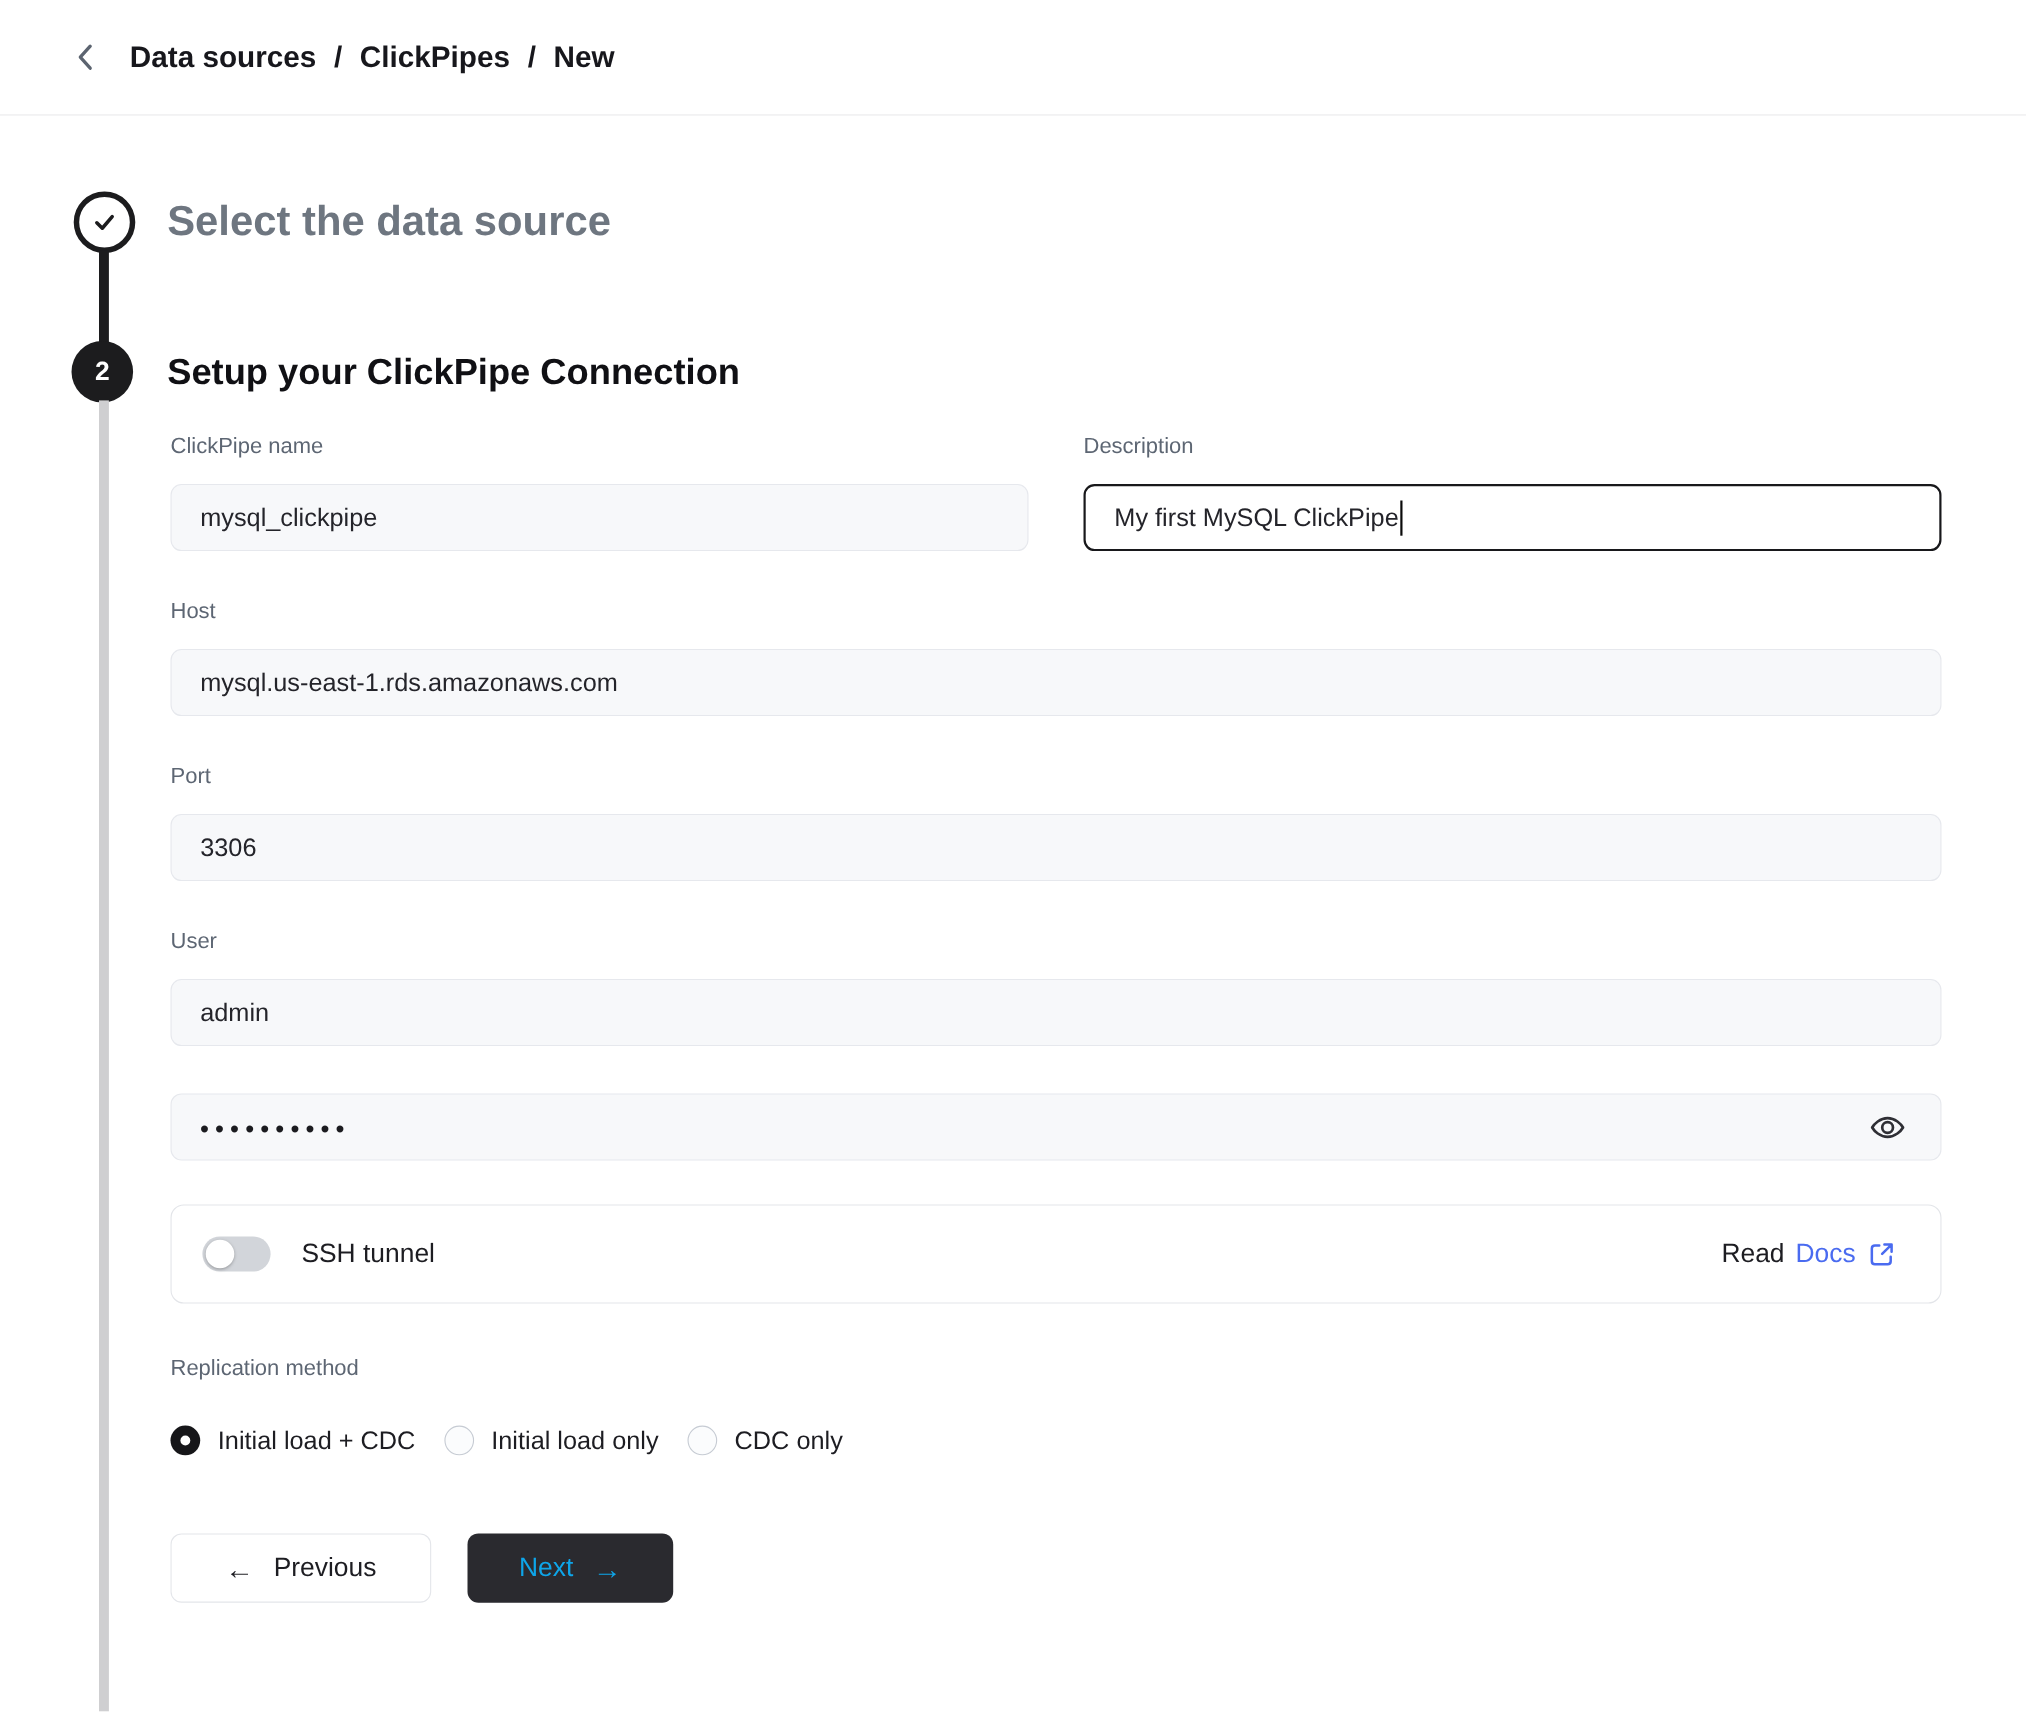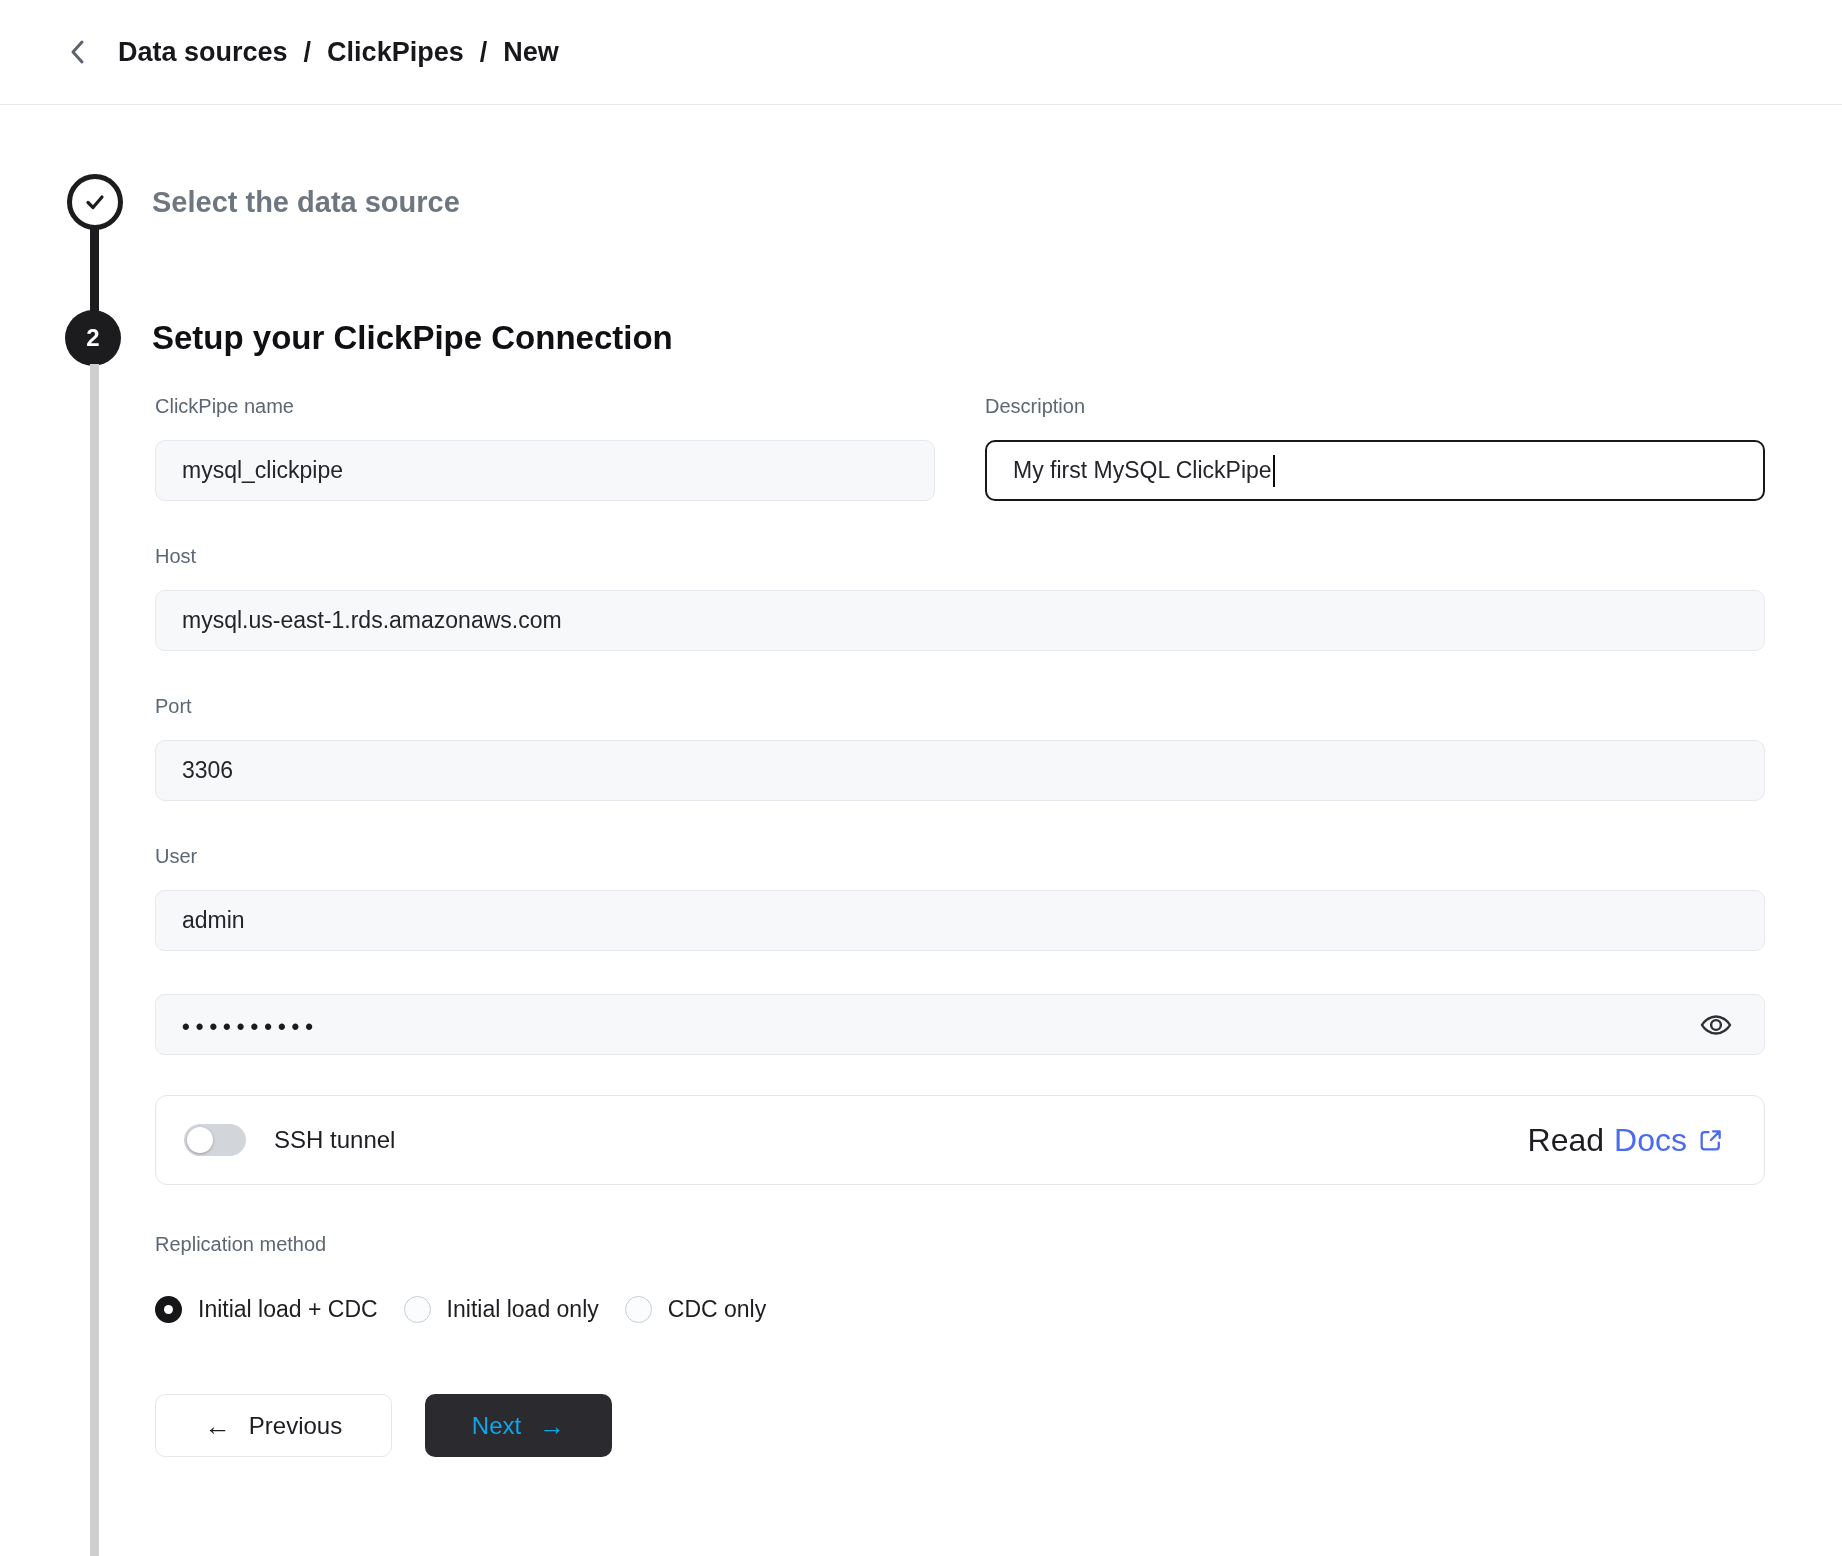--- a/index.html
+++ b/index.html
@@ -16,21 +16,21 @@
   
   .content { position:relative; height:1451px; }
   .rail-circle-done { position:absolute; left:67px; top:69px; width:56px; height:56px;
     border:5px solid #1c1c1e; border-radius:50%; background:#fff; display:flex; align-items:center; justify-content:center; }
   .rail-connector { position:absolute; left:90px; top:123px; width:9px; height:84px; background:#1c1c1e; }
   .rail-circle-active { position:absolute; left:65px; top:205px; width:56px; height:56px; border-radius:50%;
     background:#1c1c1e; color:#fff; display:flex; align-items:center; justify-content:center; font-size:24px; font-weight:700; }
   .rail-line { position:absolute; left:90px; top:259px; width:9px; bottom:0; background:#cfcfd1; }
 
   .step1-title { position:absolute; left:152px; top:69px; height:56px; display:flex; align-items:center;
-    font-size:29px; font-weight:700; color:#6e7680; }
+    font-size:38px; font-weight:700; color:#6e7680; }
   .step2-title { position:absolute; left:152px; top:205px; height:56px; display:flex; align-items:center;
     font-size:33px; font-weight:700; color:#101014; }
 
   
   .form { position:absolute; left:155px; top:4px; width:1610px; }
   .row-two { margin-top:285px; display:flex; gap:50px; }
   .col { width:780px; }
   .field-label { font-size:20px; line-height:24px; color:#5d6673; margin-bottom:22px; }
   .tinput { height:61px; width:100%; background:#f7f8fa; border:1px solid #e6e8ed; border-radius:10px;
     display:flex; align-items:center; padding:0 26px; font-size:23px; color:#24242a; }
@@ -42,21 +42,21 @@
   .eye-btn { width:44px; height:44px; display:flex; align-items:center; justify-content:center; cursor:pointer; }
 
   
   .ssh-box { margin-top:40px; height:90px; border:1px solid #e3e5e9; border-radius:12px; background:#fff;
     display:flex; align-items:center; justify-content:space-between; padding:0 40px 0 28px; }
   .ssh-left { display:flex; align-items:center; gap:28px; }
   .toggle { width:62px; height:32px; border-radius:16px; background:#d2d5da; position:relative; cursor:pointer; }
   .toggle-knob { position:absolute; left:3px; top:3px; width:26px; height:26px; border-radius:50%;
     background:#fff; box-shadow:0 1px 3px rgba(0,0,0,.28); }
   .ssh-label { font-size:24px; color:#1d1d22; }
-  .docs-area { display:flex; align-items:flex-start; gap:10px; font-size:32px; }
+  .docs-area { display:flex; align-items:flex-start; gap:10px; font-size:24px; }
   .docs-read { color:#1d1d22; }
   .docs-link { color:#4a6bf0; cursor:pointer; display:flex; align-items:center; gap:10px; }
 
   
   .rep-label { margin-top:47px; font-size:20px; line-height:24px; color:#5d6673; }
   .radio-row { margin-top:40px; display:flex; align-items:center; gap:26px; }
   .radio-opt { display:flex; align-items:center; gap:16px; cursor:pointer; }
   .radio { width:27px; height:27px; border-radius:50%; flex:0 0 auto; }
   .radio.sel { background:#161619; display:flex; align-items:center; justify-content:center; }
   .radio.sel::after { content:""; width:9px; height:9px; border-radius:50%; background:#fff; }

